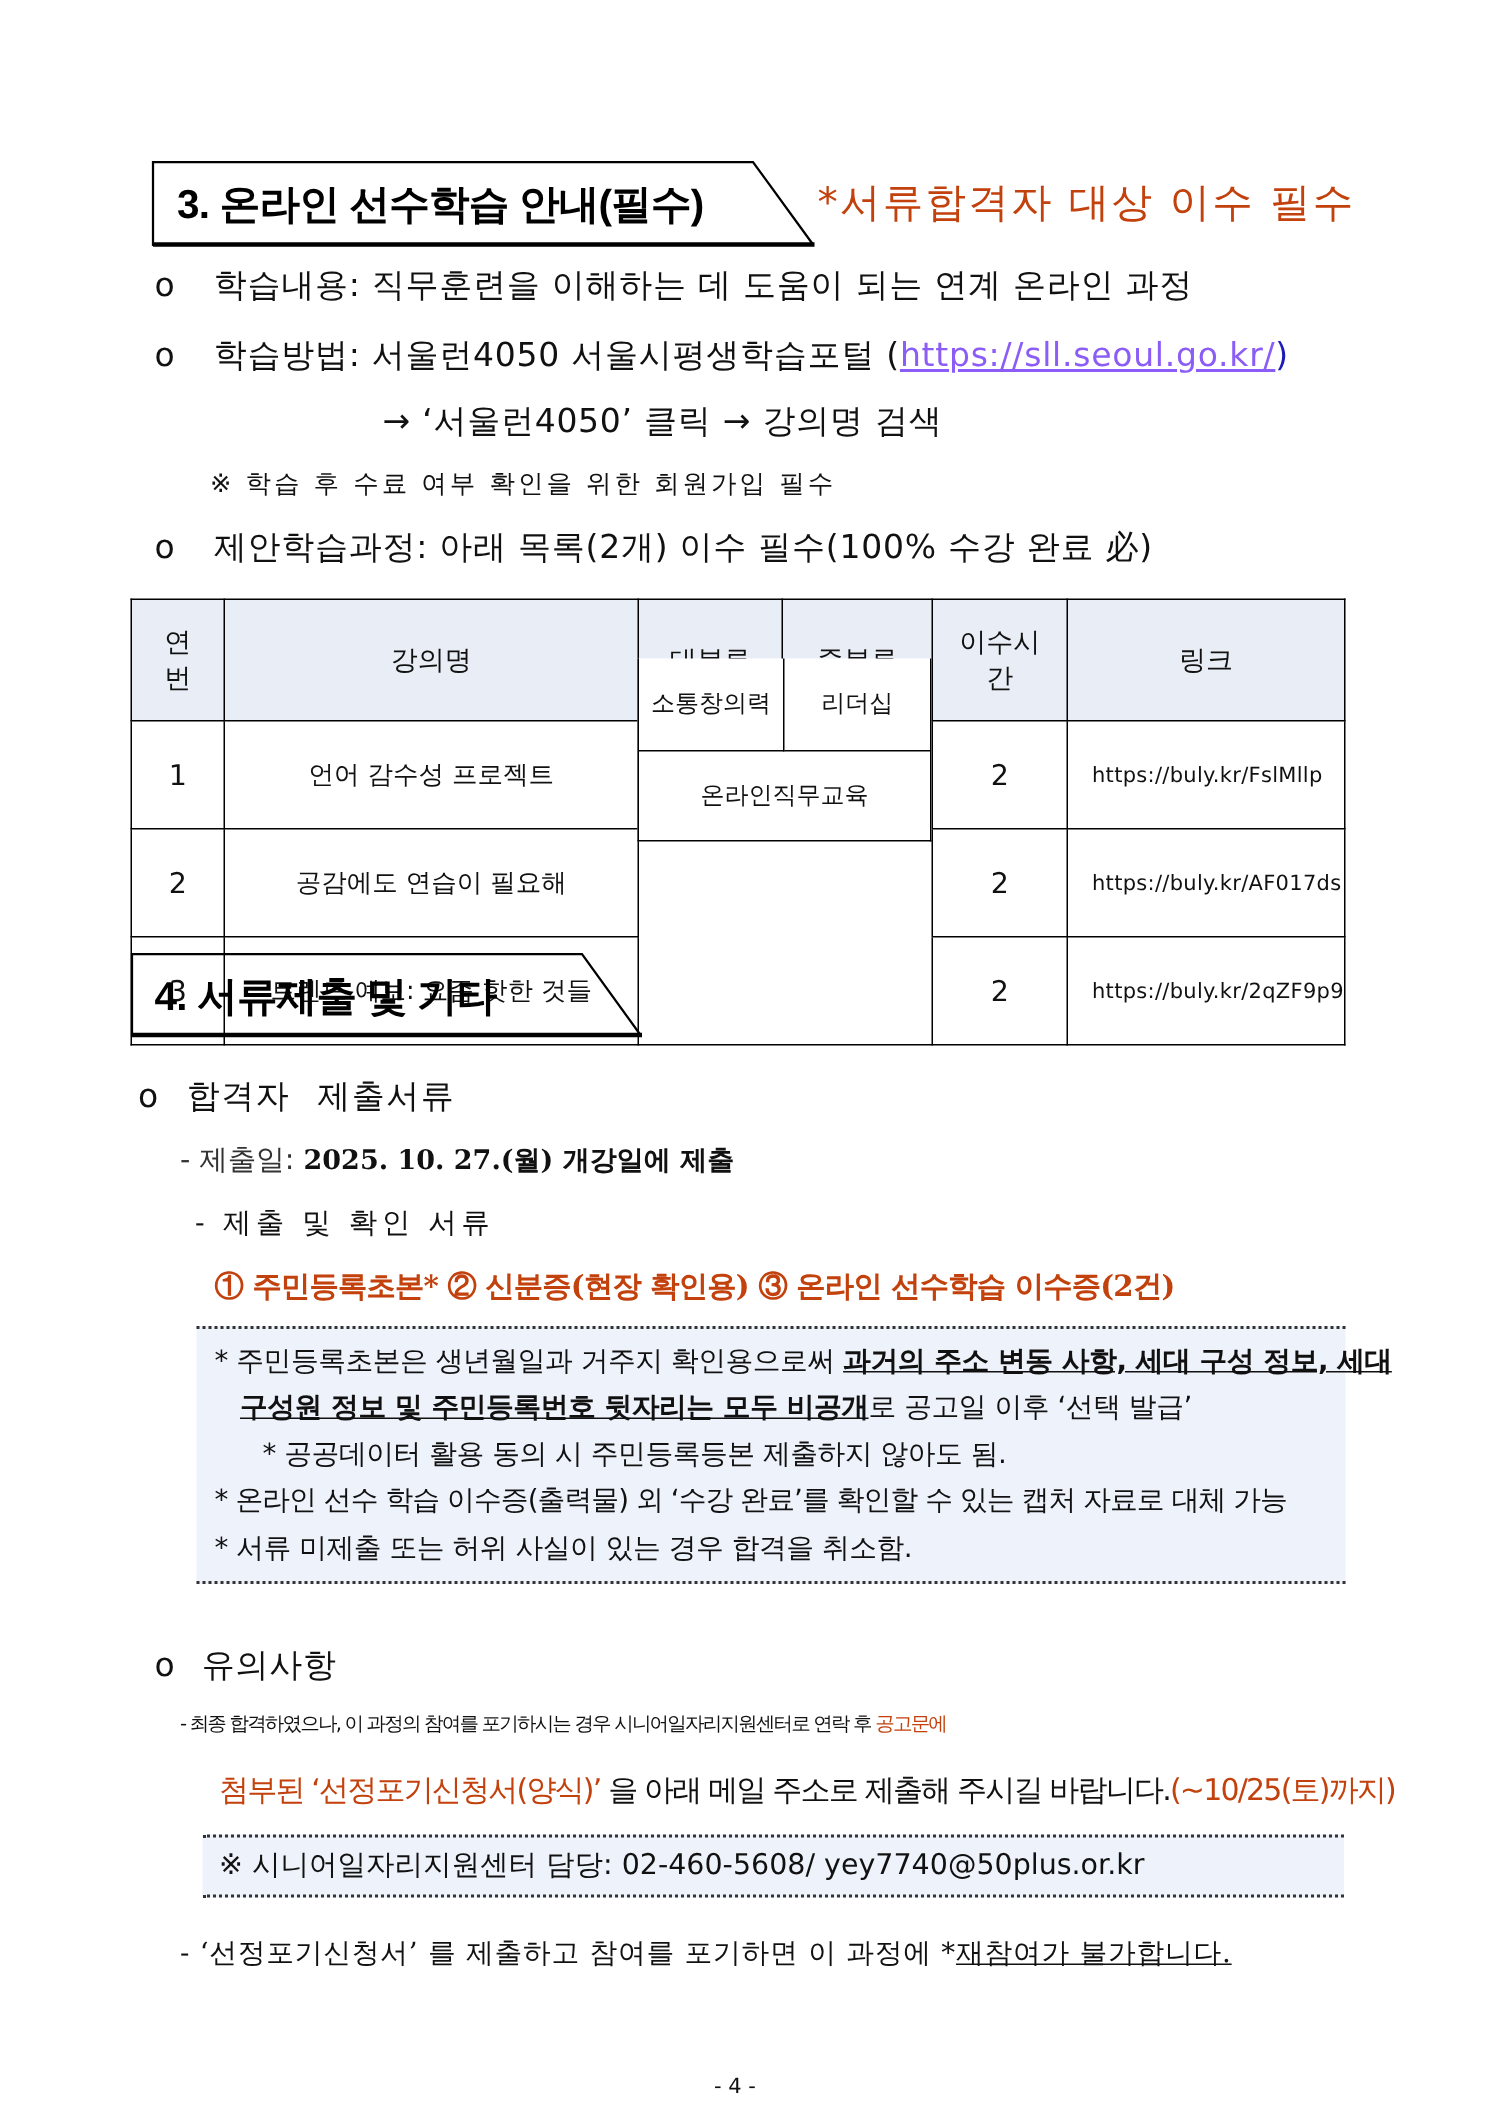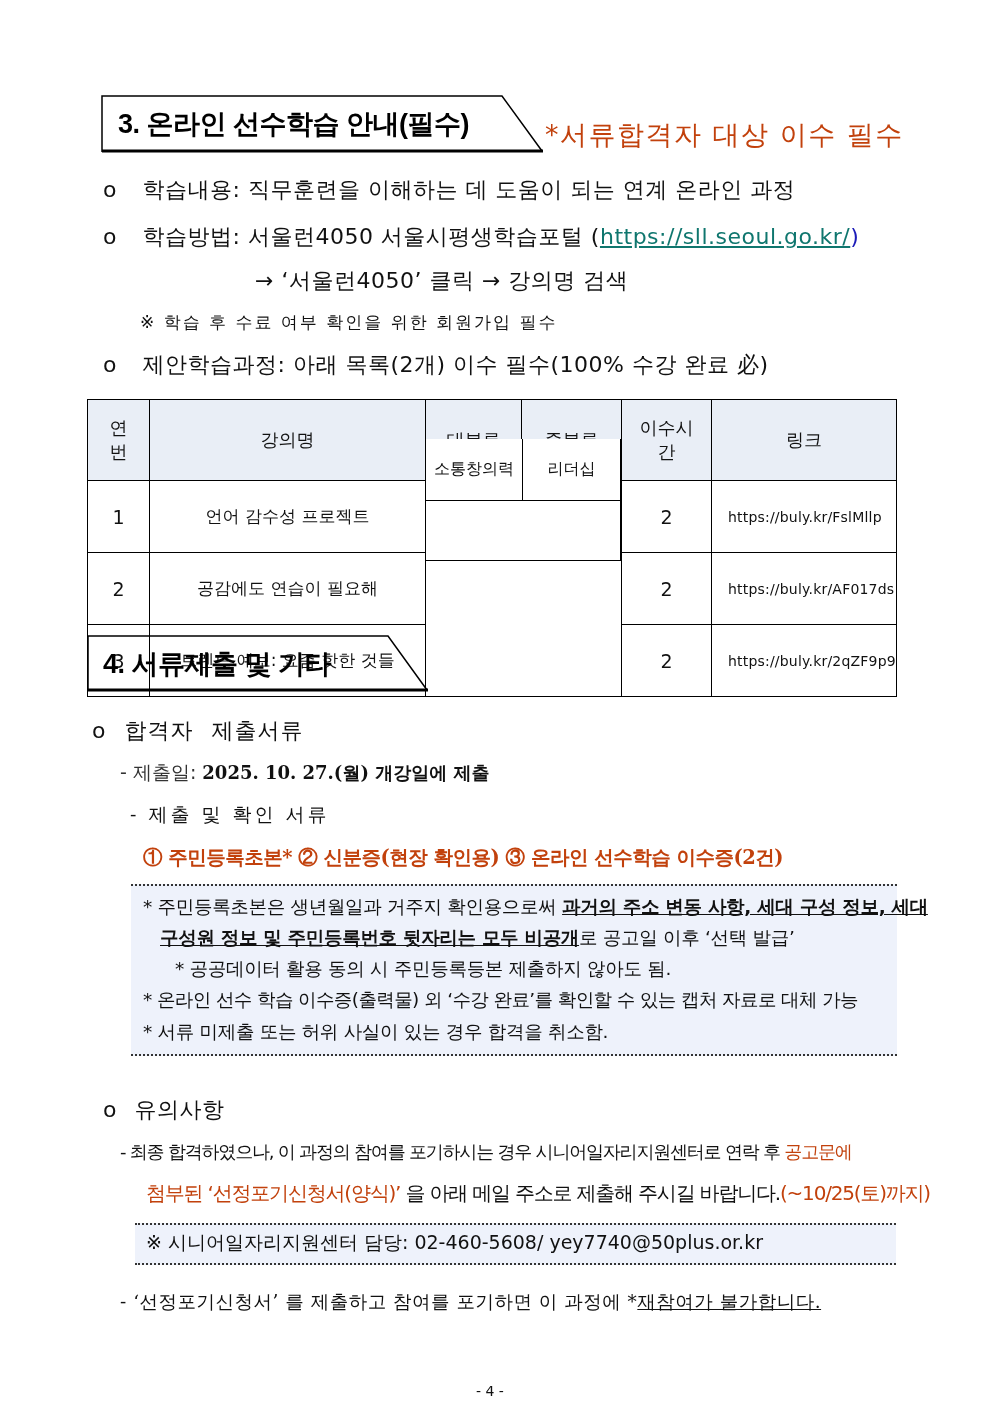--- a/index.html
+++ b/index.html
@@ -11,41 +11,41 @@
   .sec-head { position:absolute; }
   .sec-head svg { position:absolute; left:0; top:0; }
   .sec-title { position:absolute; font-family:"Liberation Sans", sans-serif; font-weight:bold;
                font-size:27px; color:#000; letter-spacing:-0.5px; }
 
   .blue { color:#c2410c; }
   .big { font-size:22px; letter-spacing:0.5px; }
   .mid { font-size:19px; }
   .small { font-size:17px; }
 
-  a.link { color:#0f766e; text-decoration:underline; }
+  a.link { color:#8b5cf6; text-decoration:underline; }
 
   
   table.courses { position:absolute; left:87px; top:399px; width:809px; border-collapse:collapse;
                   table-layout:fixed; font-size:17px; }
   table.courses th, table.courses td { border:1.5px solid #000; text-align:center; vertical-align:middle;
                   padding:16px; font-weight:normal; }
   table.courses th { background:#e9eef6; height:38px; font-size:18px; }
   table.courses td { height:39px; }
   table.courses td.num { font-size:19px; }
   table.courses td.url { font-family:"DejaVu Sans", sans-serif; font-size:14px; letter-spacing:0.2px; }
 
   
   .note-box { position:absolute; background:#eef2fb; border-top:2px dotted #333; border-bottom:2px dotted #333; }
   .note-line { position:absolute; font-size:18.5px; white-space:nowrap; letter-spacing:-0.3px; }
   .ul-bold { font-weight:bold; text-decoration:underline; }
 </style>
 </head>
 <body>
 
-<div class="sec-head" style="left:100px; top:94px; width:445px; height:60px;text-decoration:underline;">
+<div class="sec-head" style="left:100px; top:106px; width:445px; height:60px;text-decoration:underline;">
   <svg width="445" height="60">
     <polyline points="2,58 2,2 402,2 442,57" fill="none" stroke="#000" stroke-width="1.5"></polyline>
     <line x1="2" y1="57" x2="443" y2="57" stroke="#000" stroke-width="3"></line>
   </svg>
   <div class="sec-title" style="left:18px; top:12px;">3. 온라인 선수학습 안내(필수)</div>
 </div>
 <div class="abs blue" style="left:545px; top:117px; font-size:27px; letter-spacing:1.5px; font-family:'DejaVu Sans',sans-serif;">*서류합격자 대상 이수 필수</div>
 
 <div class="abs big" style="left:103px; top:175px;">
   <span style="margin-right:18px;">o</span>
@@ -110,20 +110,21 @@
       <td colspan="2" style="border-top:none;"></td>
       <td class="num">2</td>
       <td class="url">https://buly.kr/2qZF9p9</td>
     </tr>
   </tbody>
 </table>
 
 <div class="abs" style="left:425px; top:439px; width:196px; height:122px; background:#fff; border-left:1.5px solid #000; border-right:1.5px solid #000; border-bottom:1.5px solid #000; box-sizing:border-box;">
   <div style="position:absolute; left:97px; top:0; width:97px; height:61px; border-bottom:1.5px solid #000; display:flex; align-items:center; justify-content:center; font-size:16px;">리더십</div>
   <div style="position:absolute; left:0; top:0; width:96px; height:61px; border-right:1.5px solid #000; border-bottom:1.5px solid #000; display:flex; align-items:center; justify-content:center; font-size:16px;">소통창의력</div>
+  <div style="position:absolute; left:0; top:62px; width:194px; height:58px; display:flex; align-items:center; justify-content:center; font-size:16px;">온라인직무교육</div>
 </div>
 
 <div class="sec-head" style="left:86px; top:634px; width:345px; height:60px;">
   <svg width="345" height="60">
     <polyline points="2,57 2,2 302,2 341,56" fill="none" stroke="#000" stroke-width="1.5"></polyline>
     <line x1="2" y1="56" x2="342" y2="56" stroke="#000" stroke-width="3"></line>
   </svg>
   <div class="sec-title" style="left:17px; top:12px;">4. 서류제출 및 기타</div>
 </div>
 
@@ -144,21 +145,21 @@
 </div>
 <div class="note-line" style="left:160px; top:925px;">
   <span class="ul-bold">구성원 정보 및 주민등록번호 뒷자리는 모두 비공개</span><span>로 공고일 이후 ‘선택 발급’</span>
 </div>
 <div class="note-line" style="left:143px; top:956px;margin-left:32px;">* 공공데이터 활용 동의 시 주민등록등본 제출하지 않아도 됨.</div>
 <div class="note-line" style="left:143px; top:987px; letter-spacing:-0.6px;">* 온라인 선수 학습 이수증(출력물) 외 ‘수강 완료’를 확인할 수 있는 캡처 자료로 대체 가능</div>
 <div class="note-line" style="left:143px; top:1019px;">* 서류 미제출 또는 허위 사실이 있는 경우 합격을 취소함.</div>
 
 <div class="abs big" style="left:103px; top:1095px; word-spacing:10px;">o 유의사항</div>
 
-<div class="abs" style="left:120px; top:1140px; font-size:18px; letter-spacing:-1.2px;">
+<div class="abs" style="left:120px; top:1140px; font-size:13px; letter-spacing:-1.2px;">
   <span>- 최종 합격하였으나, 이 과정의 참여를 포기하시는 경우 시니어일자리지원센터로 연락 후 </span><span class="blue">공고문에</span>
 </div>
 <div class="abs" style="left:146px; top:1180px; font-size:20px; letter-spacing:-1.2px;">
   <span class="blue">첨부된 ‘선정포기신청서(양식)’</span><span> 을 아래 메일 주소로 제출해 주시길 바랍니다.</span><span class="blue">(~10/25(토)까지)</span>
 </div>
 
 <div class="note-box" style="left:135px; top:1223px; width:761px; height:38px;"></div>
 <div class="abs" style="left:146px; top:1230px; font-size:19px;">※ 시니어일자리지원센터 담당: 02-460-5608/ yey7740@50plus.or.kr</div>
 
 <div class="abs" style="left:120px; top:1289px; font-size:18.5px; letter-spacing:0.5px; font-family:'DejaVu Serif',serif;">

